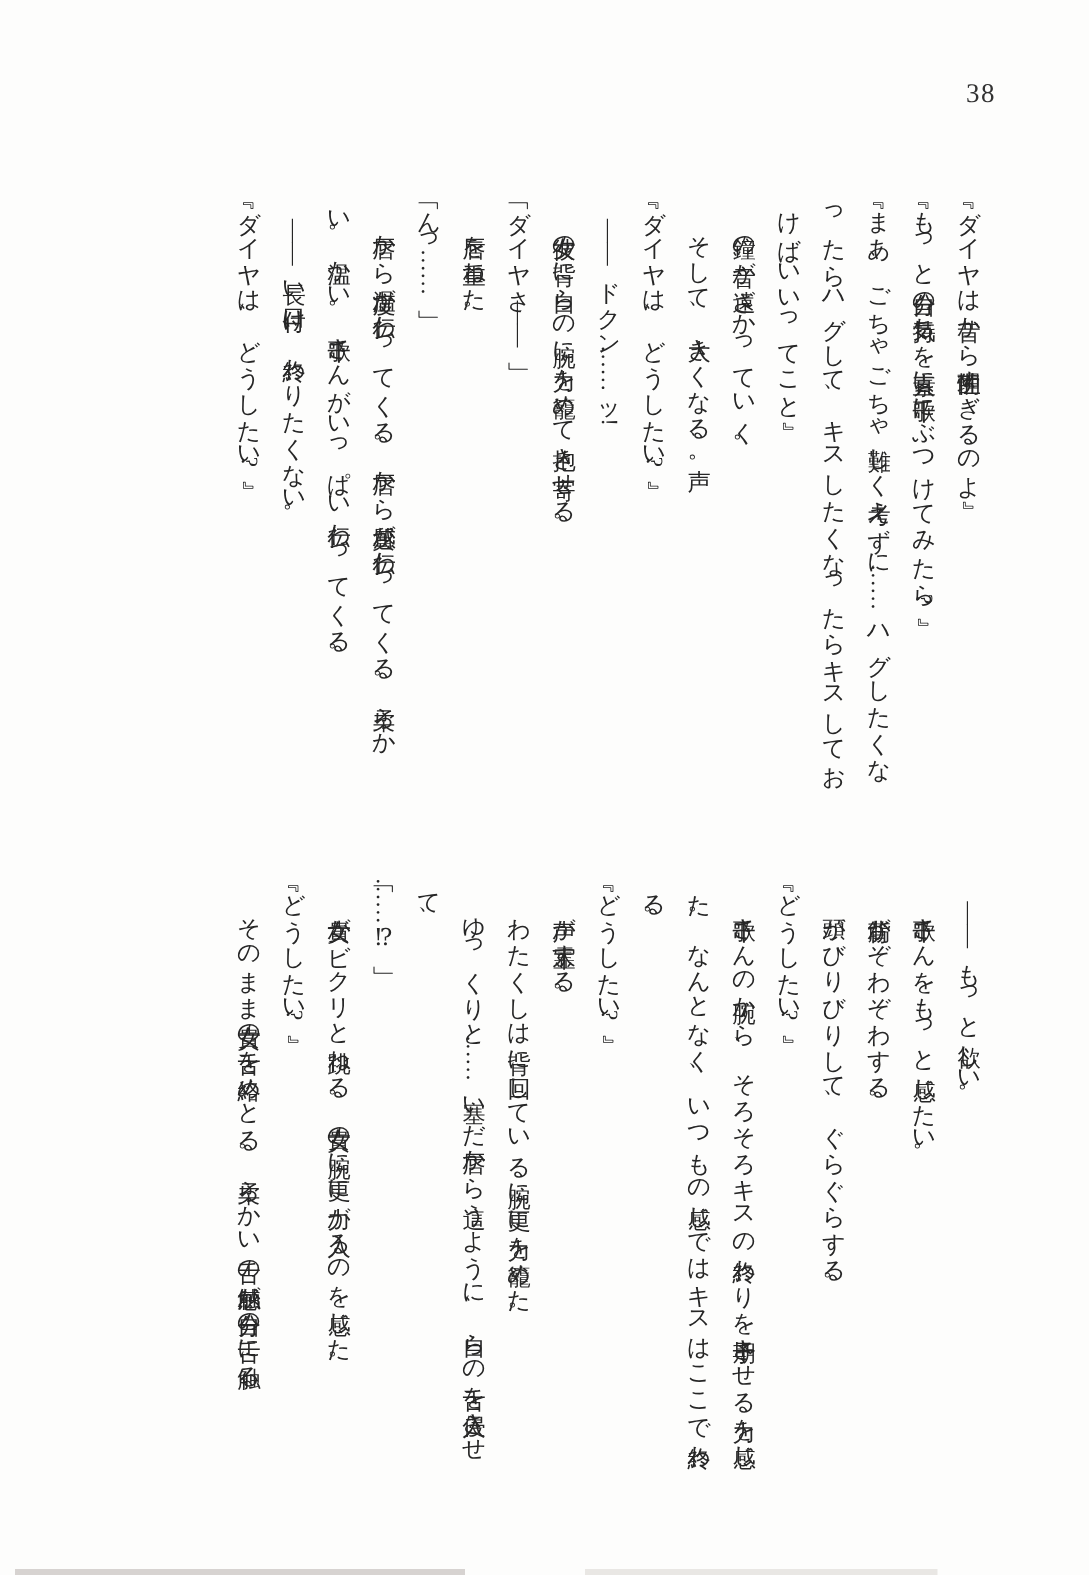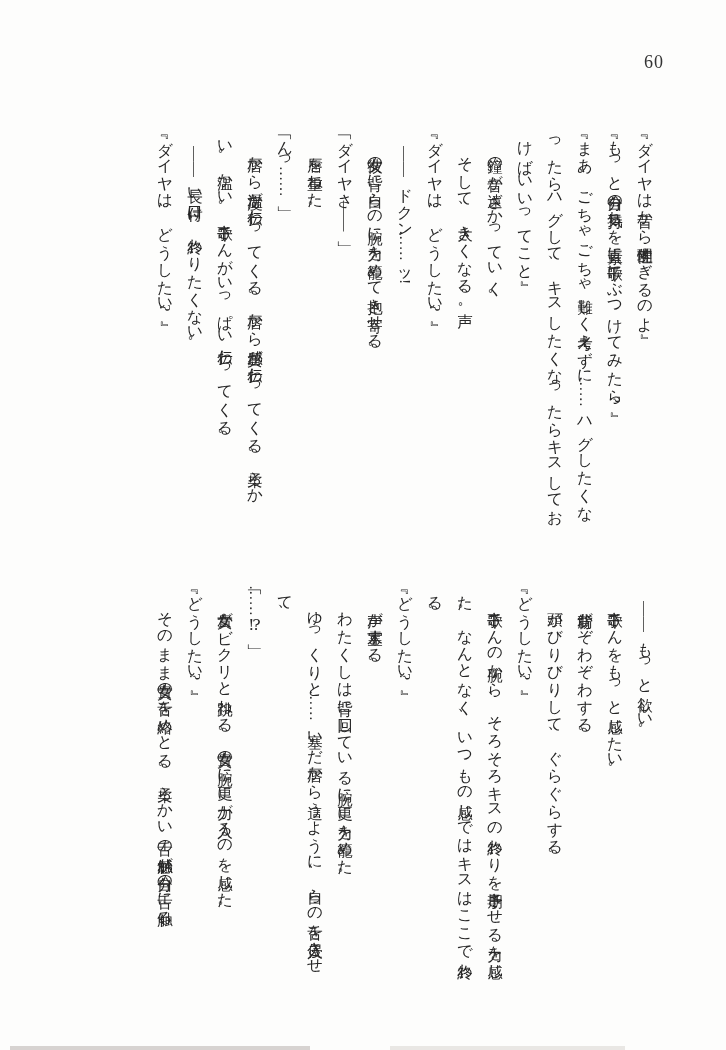--- a/index.html
+++ b/index.html
@@ -43,21 +43,21 @@
     height: 4px;
   }
   .scan-artifact.left  { left: 10px;  width: 300px; background: #d7d3d1; }
   .scan-artifact.mid   { left: 390px; width: 235px; background: #e9e7e4; }
 </style>
 </head>
 <body>
 
 <div>
 
-  <div class="page-number">60</div>
+  <div class="page-number">38</div>
 
   <div class="text-block upper">
     <p class="dialogue-line">『ダイヤは昔から理性的すぎるのよ』</p>
     <p class="dialogue-line">『もっと自分の気持ちを素直に千歌にぶつけてみたら?』</p>
     <p class="dialogue-line">『まあ、ごちゃごちゃ難しく考えずに……ハグしたくなったらハグして、キスしたくなったらキスしておけばいいってこと』</p>
     <p class="narration-line">鐘の音が遠ざかっていく。</p>
     <p class="narration-line">そして、大きくなる、声。</p>
     <p class="dialogue-line">『ダイヤは、どうしたい?』</p>
     <p class="narration-line">――ドクン……ッ!</p>
     <p class="narration-line">彼女の背に自らの腕に力を籠めて抱き寄せる。</p>

